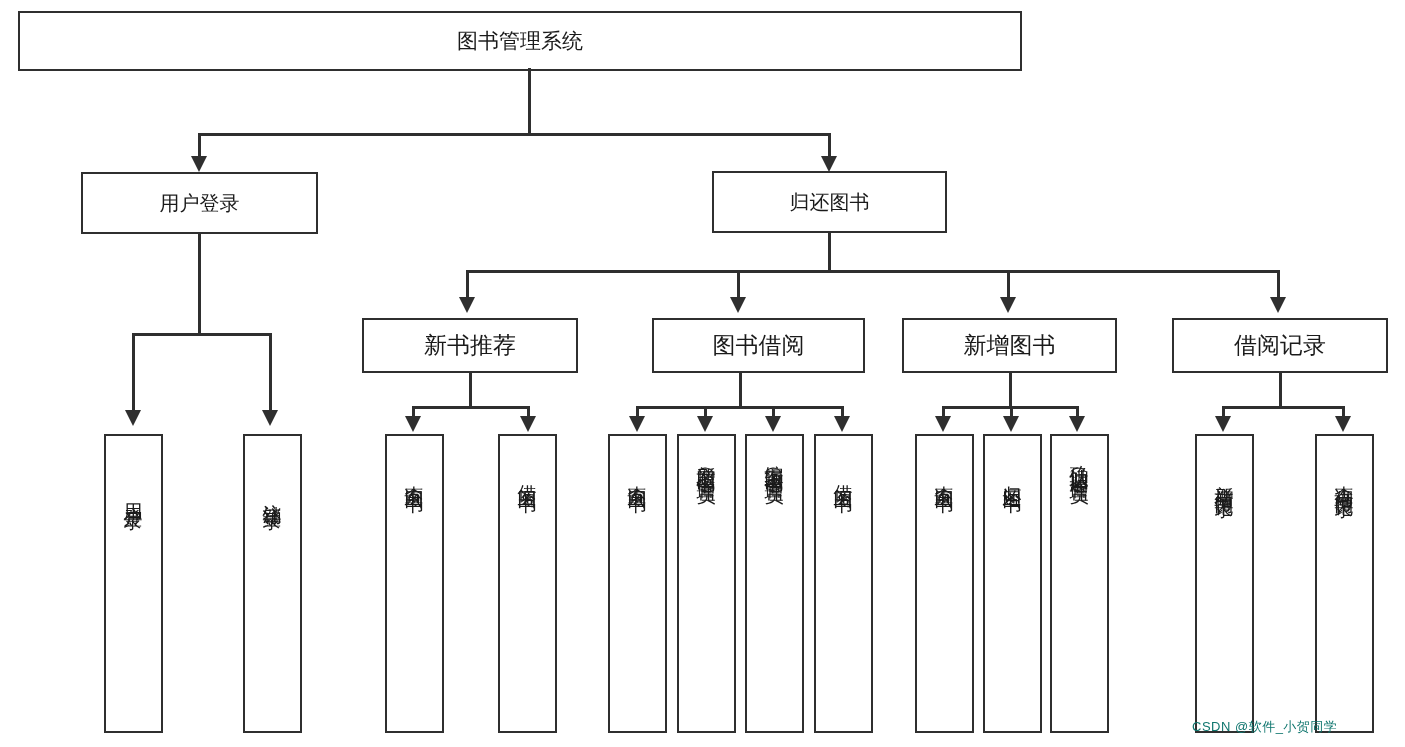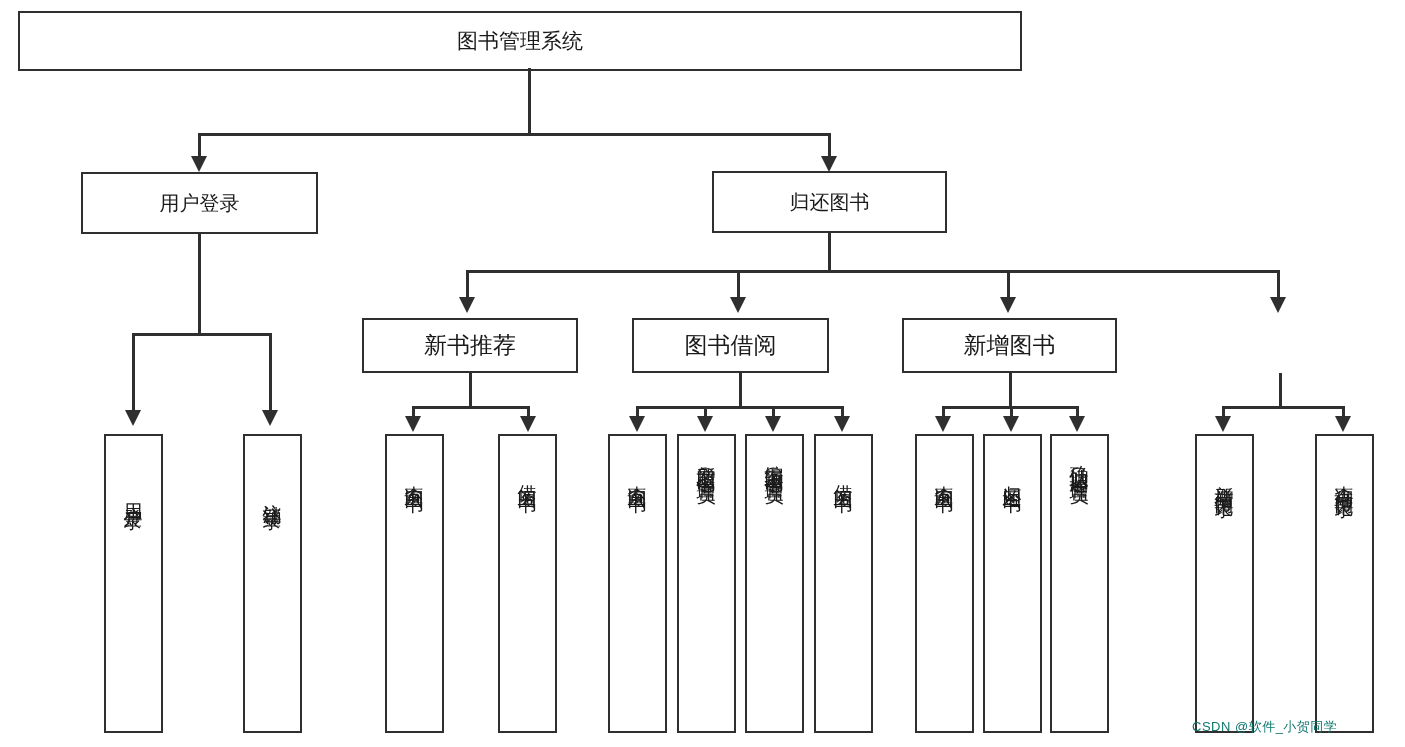--- a/index.html
+++ b/index.html
@@ -121,25 +121,28 @@
 
   <div class="ln vln" style="left:1007px;top:270px;width:3px;height:32px;"></div>
   <div class="arrow" style="left:1000px;top:297px;"></div>
 
   <div class="ln vln" style="left:1277px;top:270px;width:3px;height:32px;"></div>
   <div class="arrow" style="left:1270px;top:297px;"></div>
 
   <div class="node lvl2" style="left:362px;top:318px;width:216px;height:55px;">
     <span>新书推荐</span>
   </div>
-  <div class="node lvl2" style="left:632px;top:318px;width:197px;height:55px;">
+  <div class="node lvl2" style="left:652px;top:318px;width:213px;height:55px;">
     <span>图书借阅</span>
   </div>
   <div class="node lvl2" style="left:902px;top:318px;width:215px;height:55px;">
     <span>新增图书</span>
+  </div>
+  <div class="node lvl2" style="left:1172px;top:318px;width:216px;height:55px;">
+    <span>借阅记录</span>
   </div>
 
   <div class="ln vln" style="left:469px;top:373px;width:3px;height:36px;"></div>
   <div class="ln hln" style="left:412px;top:406px;width:118px;height:3px;"></div>
   <div class="ln vln" style="left:412px;top:406px;width:3px;height:18px;"></div>
   <div class="arrow" style="left:405px;top:416px;"></div>
   <div class="ln vln" style="left:527px;top:406px;width:3px;height:18px;"></div>
   <div class="arrow" style="left:520px;top:416px;"></div>
 
   <div class="ln vln" style="left:739px;top:373px;width:3px;height:36px;"></div>

